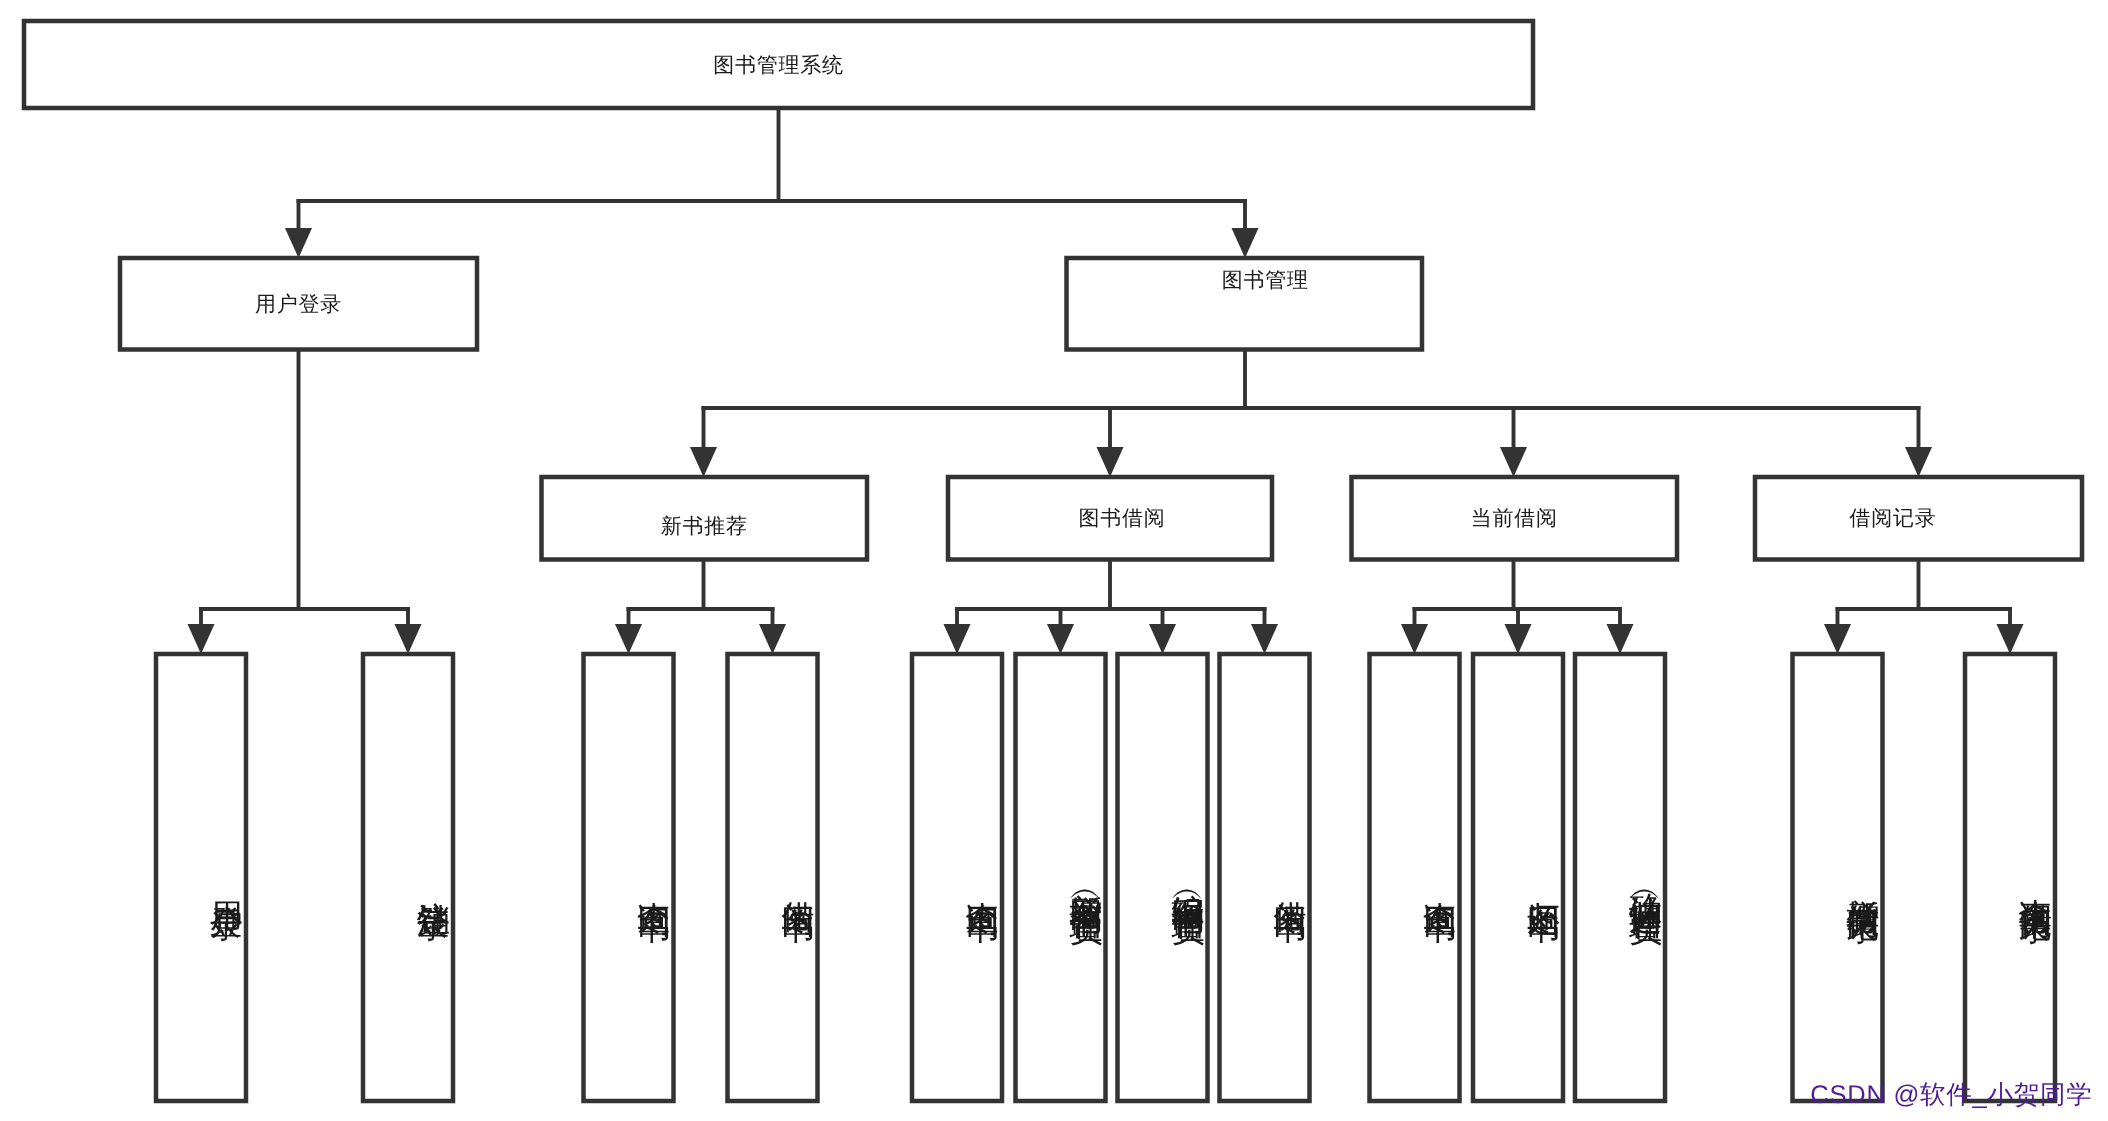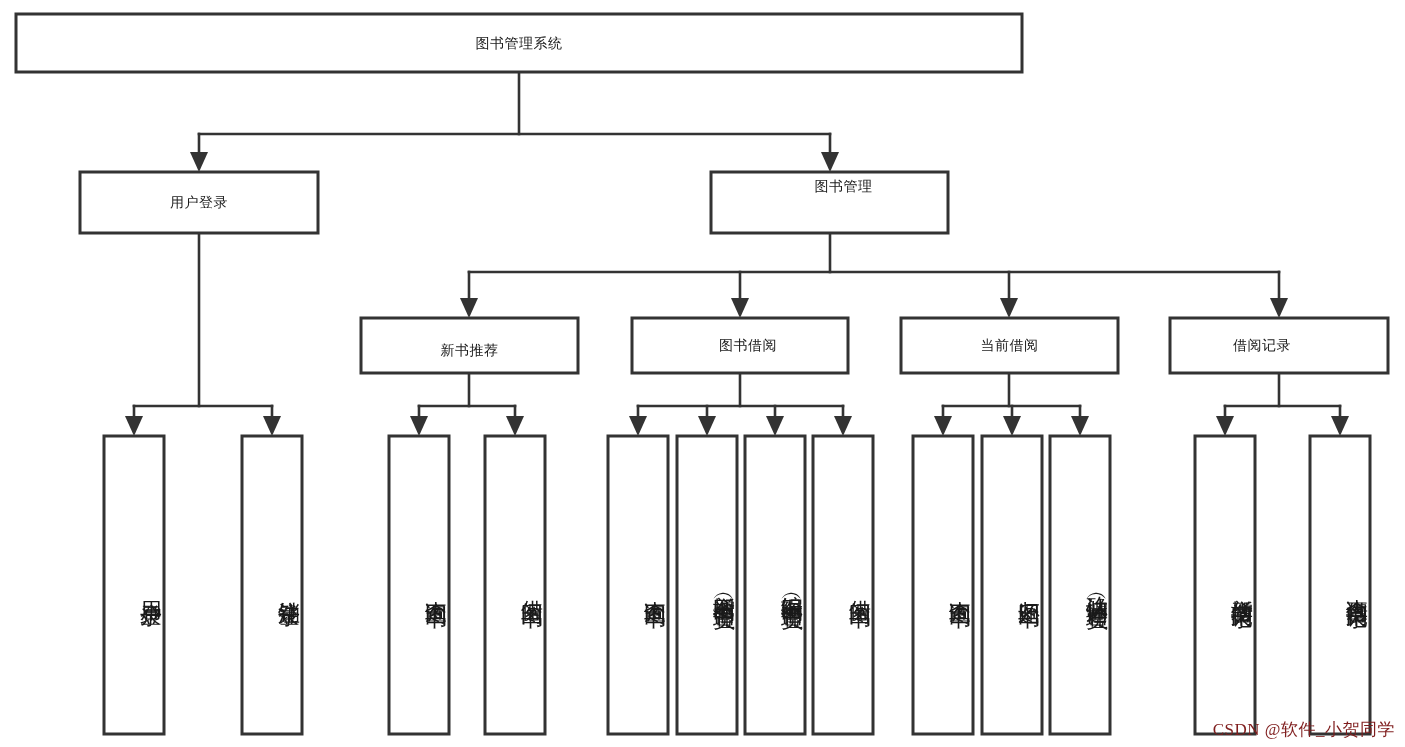--- a/index.html
+++ b/index.html
@@ -64,22 +64,22 @@
     letter-spacing: 2px;
     align-items: flex-start;
     justify-content: center;
     padding-top: 4px;
   }
   .watermark {
     position: absolute;
     right: 10px;
     bottom: 6px;
     font-size: 17px;
-    color: #7f1d1d;
-    font-family: Liberation Serif, serif;
+    color: #4c1d95;
+    font-family: Liberation Sans, sans-serif;
     white-space: nowrap;
     letter-spacing: 0.5px;
   }
 </style>
 </head>
 <body>
 
 <div id="diagram-root">
 
   <svg class="diagram-canvas" viewBox="0 0 1405 747">

